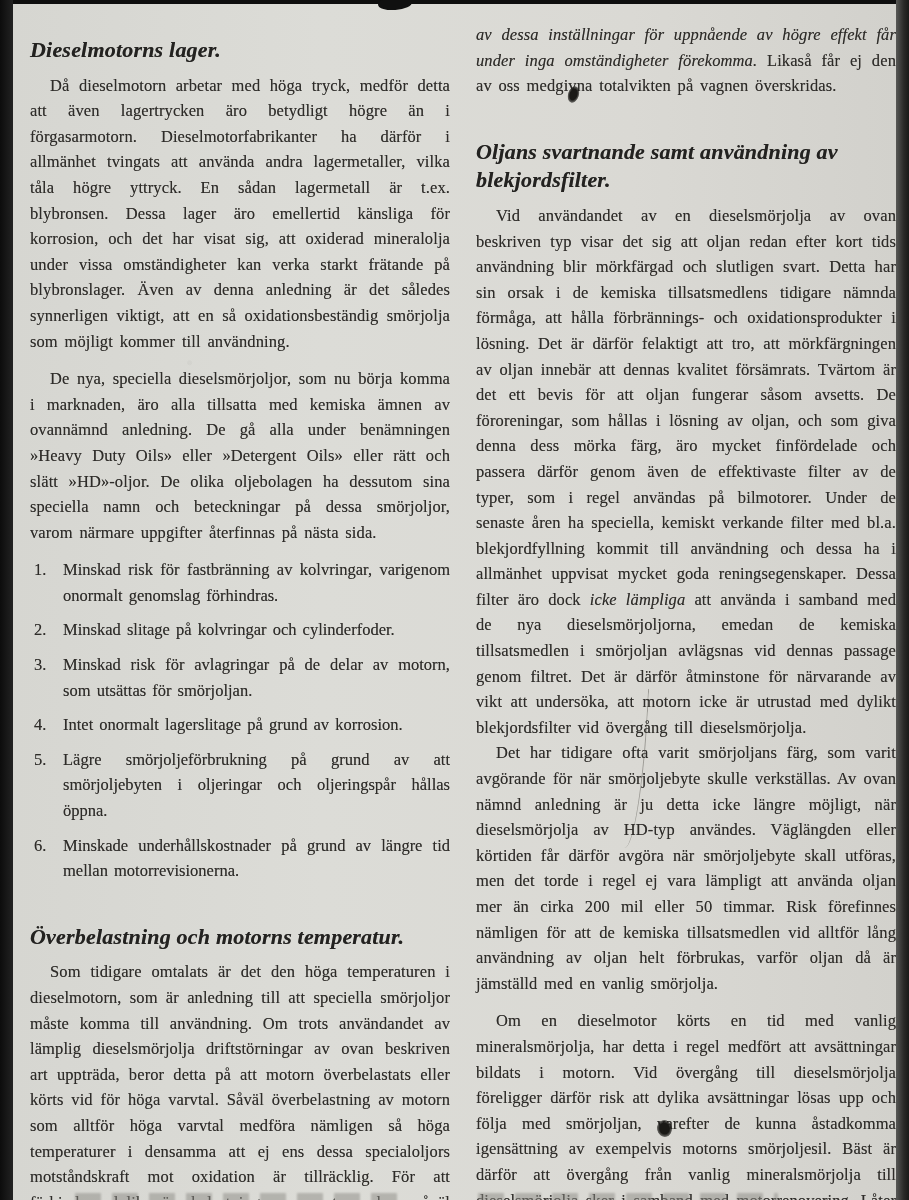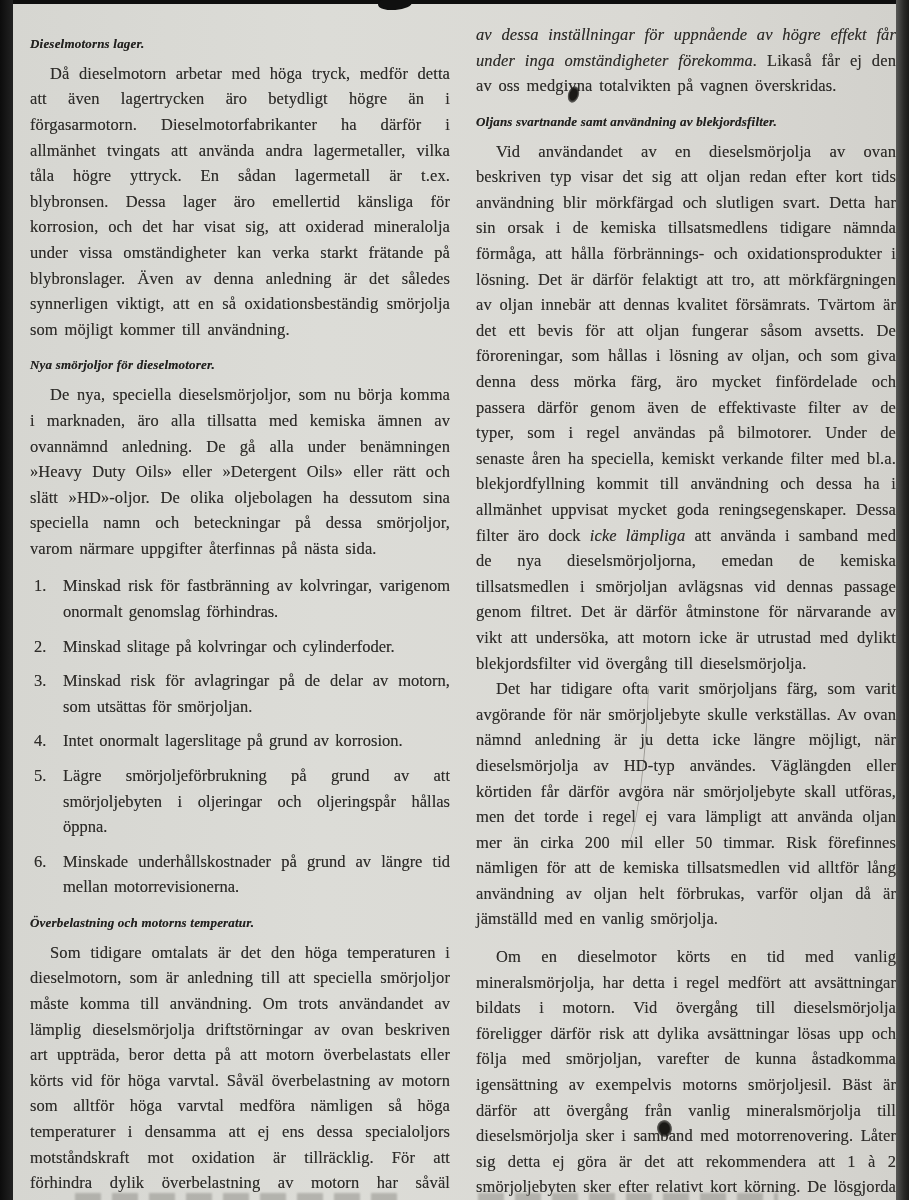--- a/index.html
+++ b/index.html
@@ -23,32 +23,32 @@
 
   .columns{
     position:absolute;left:13px;top:4px;width:883px;height:1196px;
     box-sizing:border-box;padding:18px 0 0 17px;
     display:flex;gap:26px;overflow:hidden;
   }
   .col{width:420px;flex:0 0 420px;color:#2e2c29;}
   .col-left{padding-top:14px;}
 
   .heading{
-    font-weight:bold;font-style:italic;font-size:13px;line-height:1.3;
+    font-weight:bold;font-style:italic;font-size:22px;line-height:1.3;
     color:#232220;letter-spacing:0.2px;margin:0 0 8px 0;
     text-shadow:0 0 0.5px rgba(35,34,32,0.55);
   }
   p{
     margin:0;font-size:16.5px;line-height:25.6px;text-align:justify;
     word-spacing:2.5px;letter-spacing:0.1px;
     text-shadow:0 0 0.5px rgba(46,44,41,0.5);
   }
   p.indent{text-indent:20px;}
   .sp-after{margin-bottom:12px;}
-  .section-gap{margin-top:15px;}
+  .section-gap{margin-top:39px;}
   .italic{font-style:italic;}
 
   ol.benefits{list-style:none;margin:10px 0 0 0;padding:0;}
   ol.benefits li{
     display:flex;margin-bottom:9px;font-size:16.5px;line-height:25.6px;
     text-shadow:0 0 0.5px rgba(46,44,41,0.5);
   }
   ol.benefits .num{flex:0 0 33px;padding-left:4px;box-sizing:border-box;}
   ol.benefits .itxt{flex:1;text-align:justify;word-spacing:2px;}
 
@@ -75,21 +75,20 @@
 <div class="edge-left"></div>
 <div class="edge-right"></div>
 <div class="top-blob"></div>
 
 <div class="columns">
 
   <div class="col col-left">
     <h2 class="heading">Dieselmotorns lager.</h2>
     <p class="indent sp-after">Då dieselmotorn arbetar med höga tryck, medför detta att även lagertrycken äro betydligt högre än i förgasarmotorn. Dieselmotorfabrikanter ha därför i allmänhet tvingats att använda andra lagermetaller, vilka tåla högre yttryck. En sådan lagermetall är t.ex. blybronsen. Dessa lager äro emellertid känsliga för korrosion, och det har visat sig, att oxiderad mineralolja under vissa omständigheter kan verka starkt frätande på blybronslager. Även av denna anledning är det således synnerligen viktigt, att en så oxidationsbeständig smörjolja som möjligt kommer till användning.</p>
 
-    <h2 class="heading section-gap">Nya smörjoljor för dieselmotorer.</h2>
     <p class="indent sp-after">De nya, speciella dieselsmörjoljor, som nu börja komma i marknaden, äro alla tillsatta med kemiska ämnen av ovannämnd anledning. De gå alla under benämningen »Heavy Duty Oils» eller »Detergent Oils» eller rätt och slätt »HD»-oljor. De olika oljebolagen ha dessutom sina speciella namn och beteckningar på dessa smörjoljor, varom närmare uppgifter återfinnas på nästa sida.</p>
 
     <ol class="benefits">
       <li>
         <span class="num">1.</span>
         <span class="itxt">Minskad risk för fastbränning av kolvringar, varigenom onormalt genomslag förhindras.</span>
       </li>
       <li>
         <span class="num">2.</span>
         <span class="itxt">Minskad slitage på kolvringar och cylinderfoder.</span>

